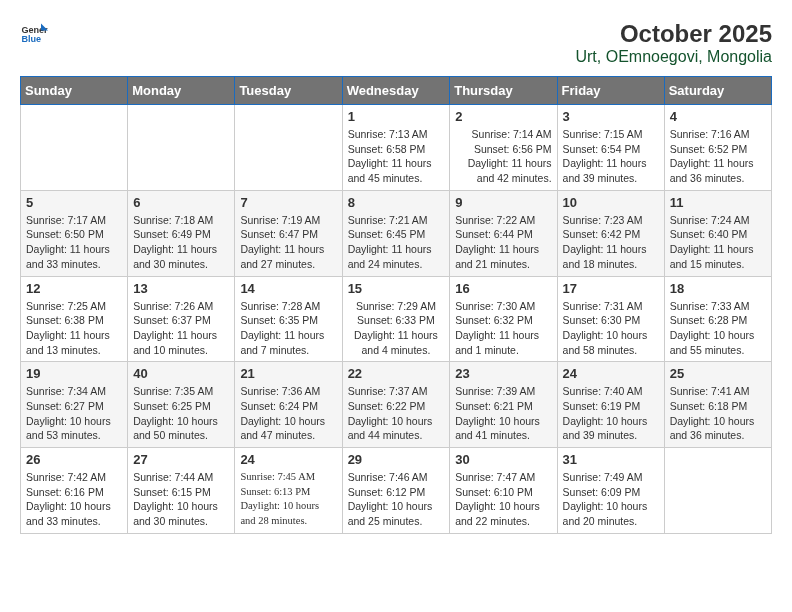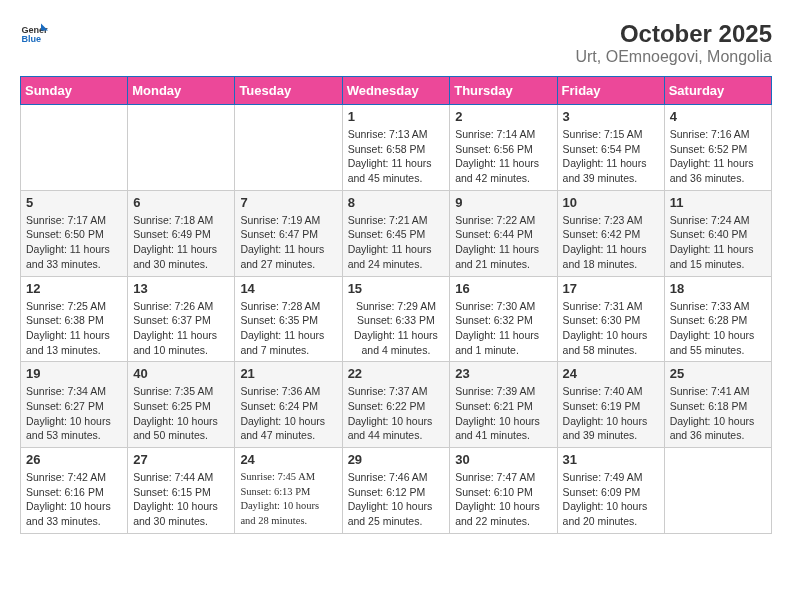--- a/index.html
+++ b/index.html
@@ -20,24 +20,24 @@
       display: flex;
       align-items: center;
       gap: 4px;
     }
     .logo-icon {
       width: 28px;
       height: 28px;
     }
     .title-area { text-align: right; }
     .month-title { font-size: 24px; font-weight: bold; color: #333; }
-    .subtitle { font-size: 16px; color: #737373; }
+    .subtitle { font-size: 16px; color: #14532d; }
     .calendar { width: 100%; border-collapse: collapse; }
     .calendar th {
-      background: #ec4899;
+      background: #737373;
       color: #fff;
       font-size: 13px;
       font-weight: bold;
       padding: 6px 4px;
       text-align: left;
       border: 1px solid #1a6bbf;
     }
     .calendar td {
       width: 108px;
       min-height: 90px;
@@ -88,21 +88,21 @@
         <td class="empty-cell"></td>
         <td class="empty-cell"></td>
         <td>
           <span class="day-number">1</span>
           <div class="day-info" style="white-space: pre-line;">Sunrise: 7:13 AM
 Sunset: 6:58 PM
 Daylight: 11 hours and 45 minutes.</div>
         </td>
         <td>
           <span class="day-number">2</span>
-          <div class="day-info" style="white-space: pre-line;">Sunrise: 7:14 AM
+          <div class="day-info" style="white-space: pre-line; text-align: right;">Sunrise: 7:14 AM
 Sunset: 6:56 PM
 Daylight: 11 hours and 42 minutes.</div>
         </td>
         <td>
           <span class="day-number">3</span>
           <div class="day-info" style="white-space: pre-line;">Sunrise: 7:15 AM
 Sunset: 6:54 PM
 Daylight: 11 hours and 39 minutes.</div>
         </td>
         <td>

